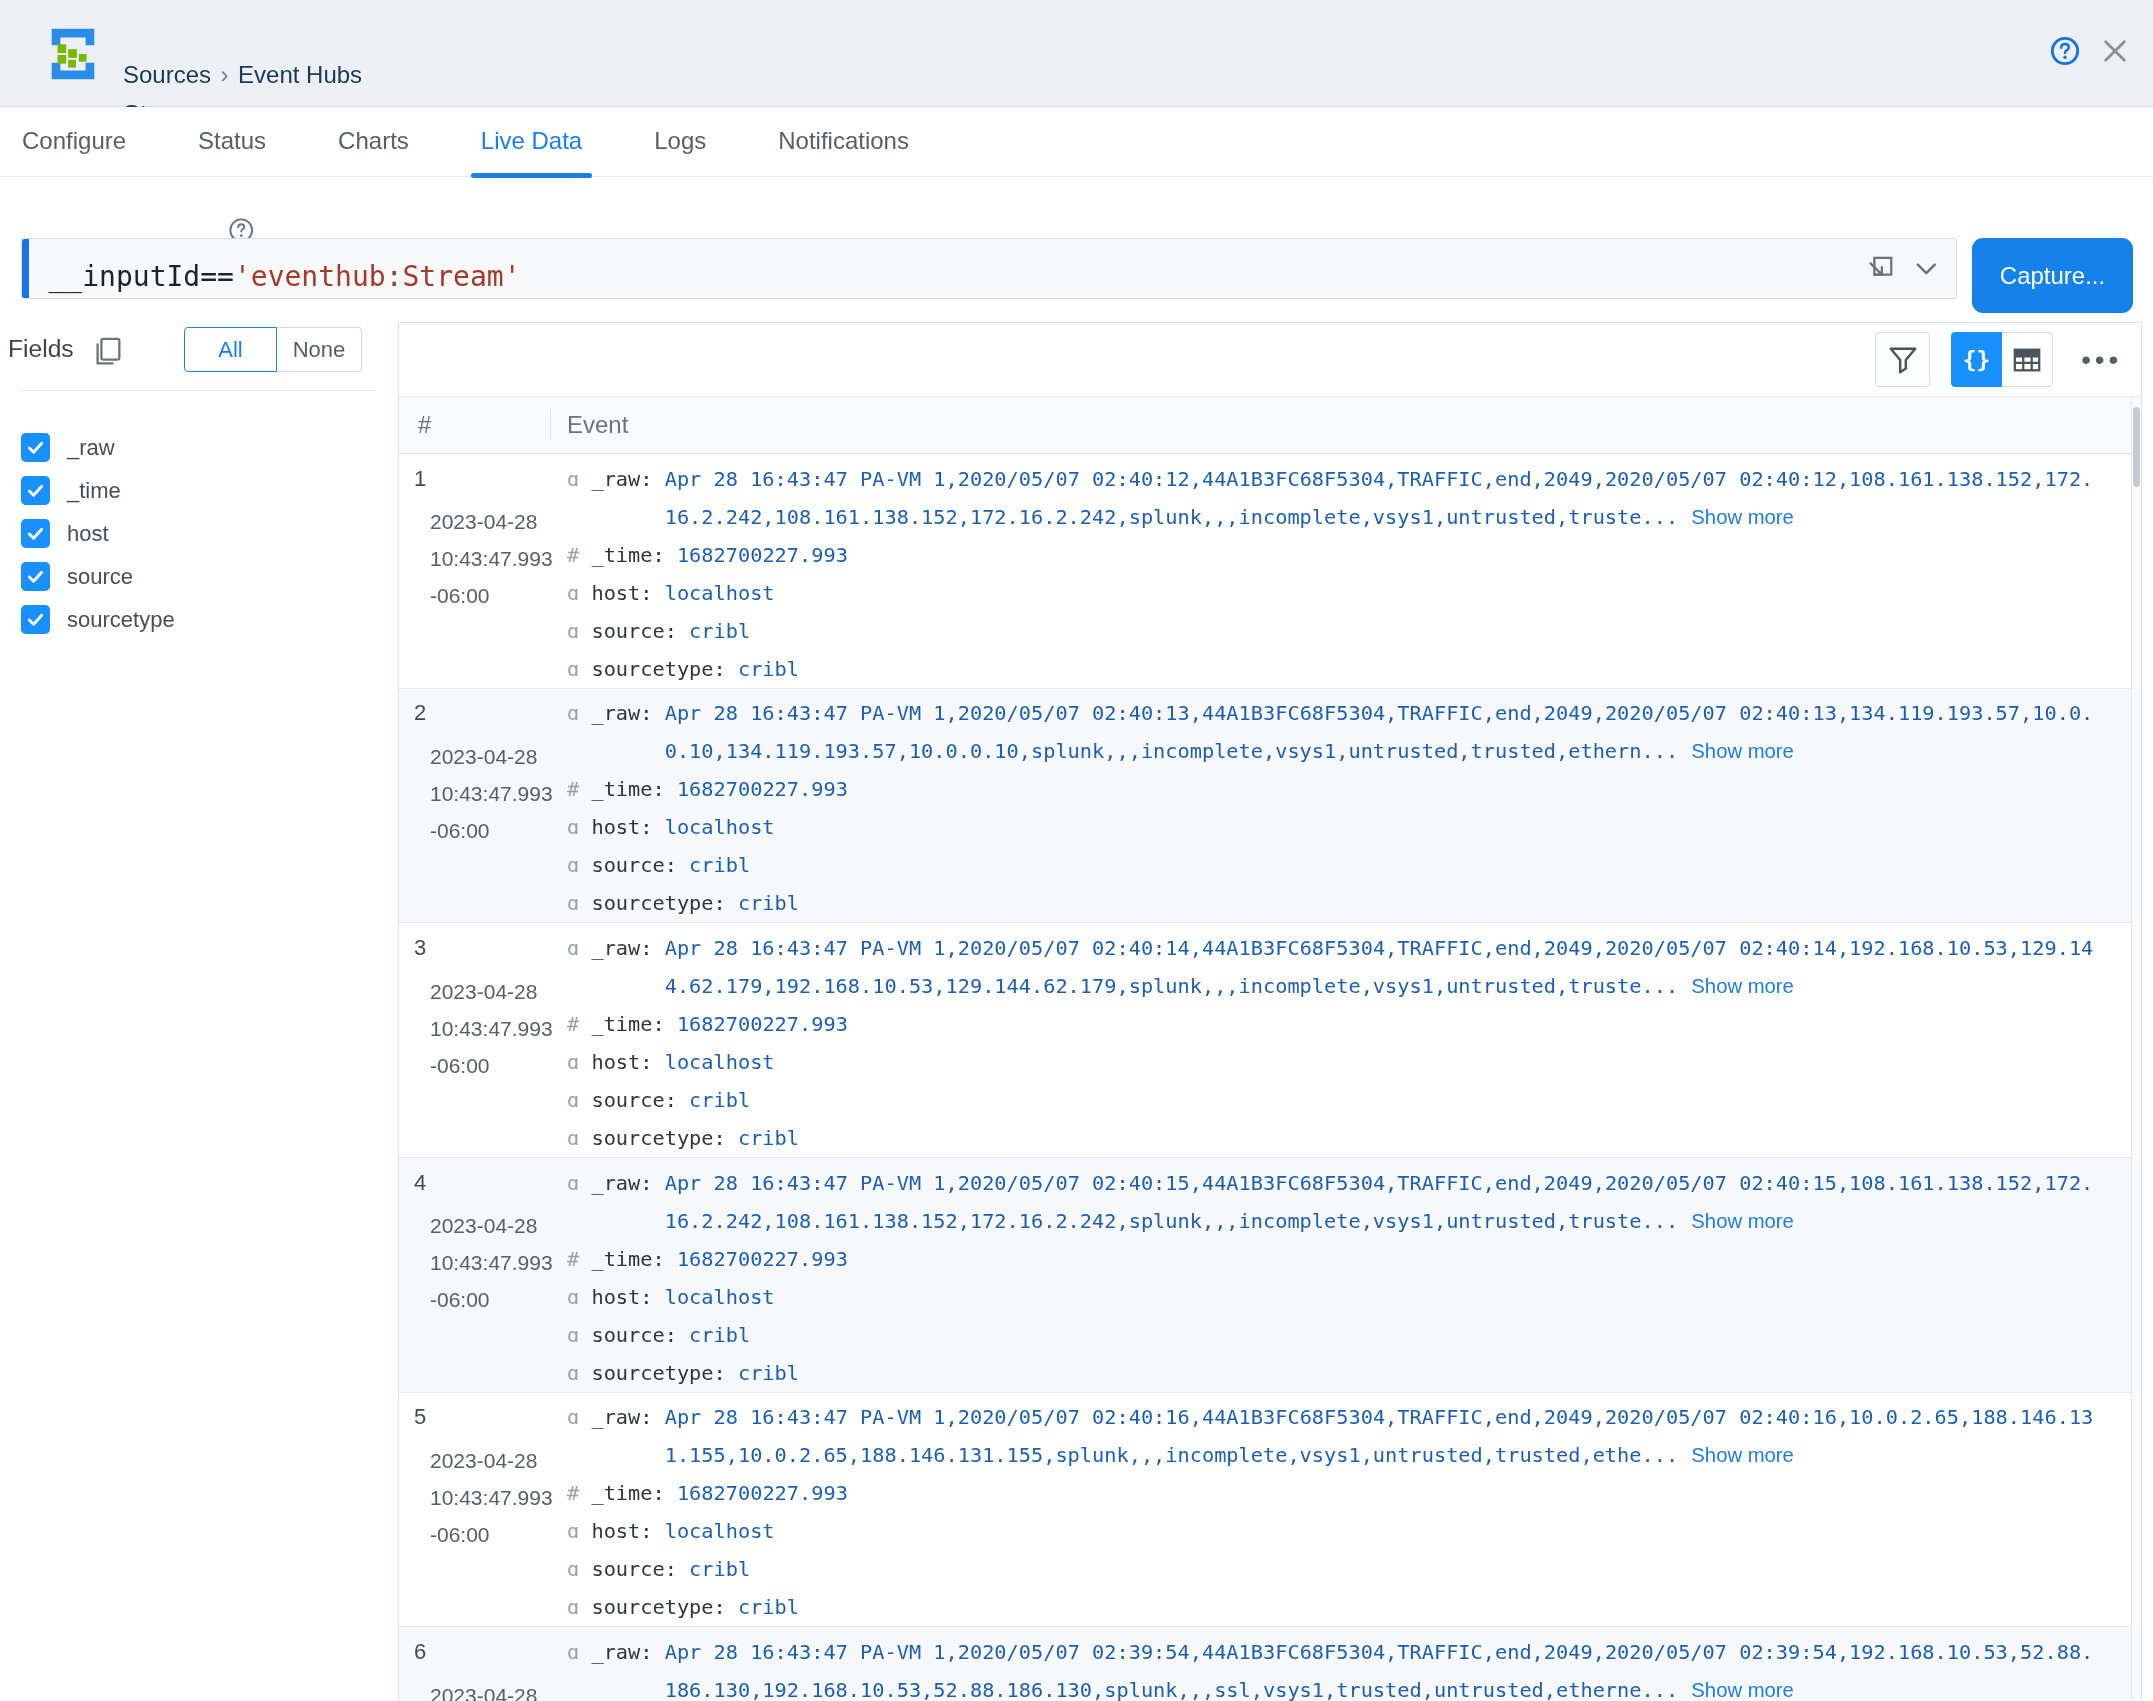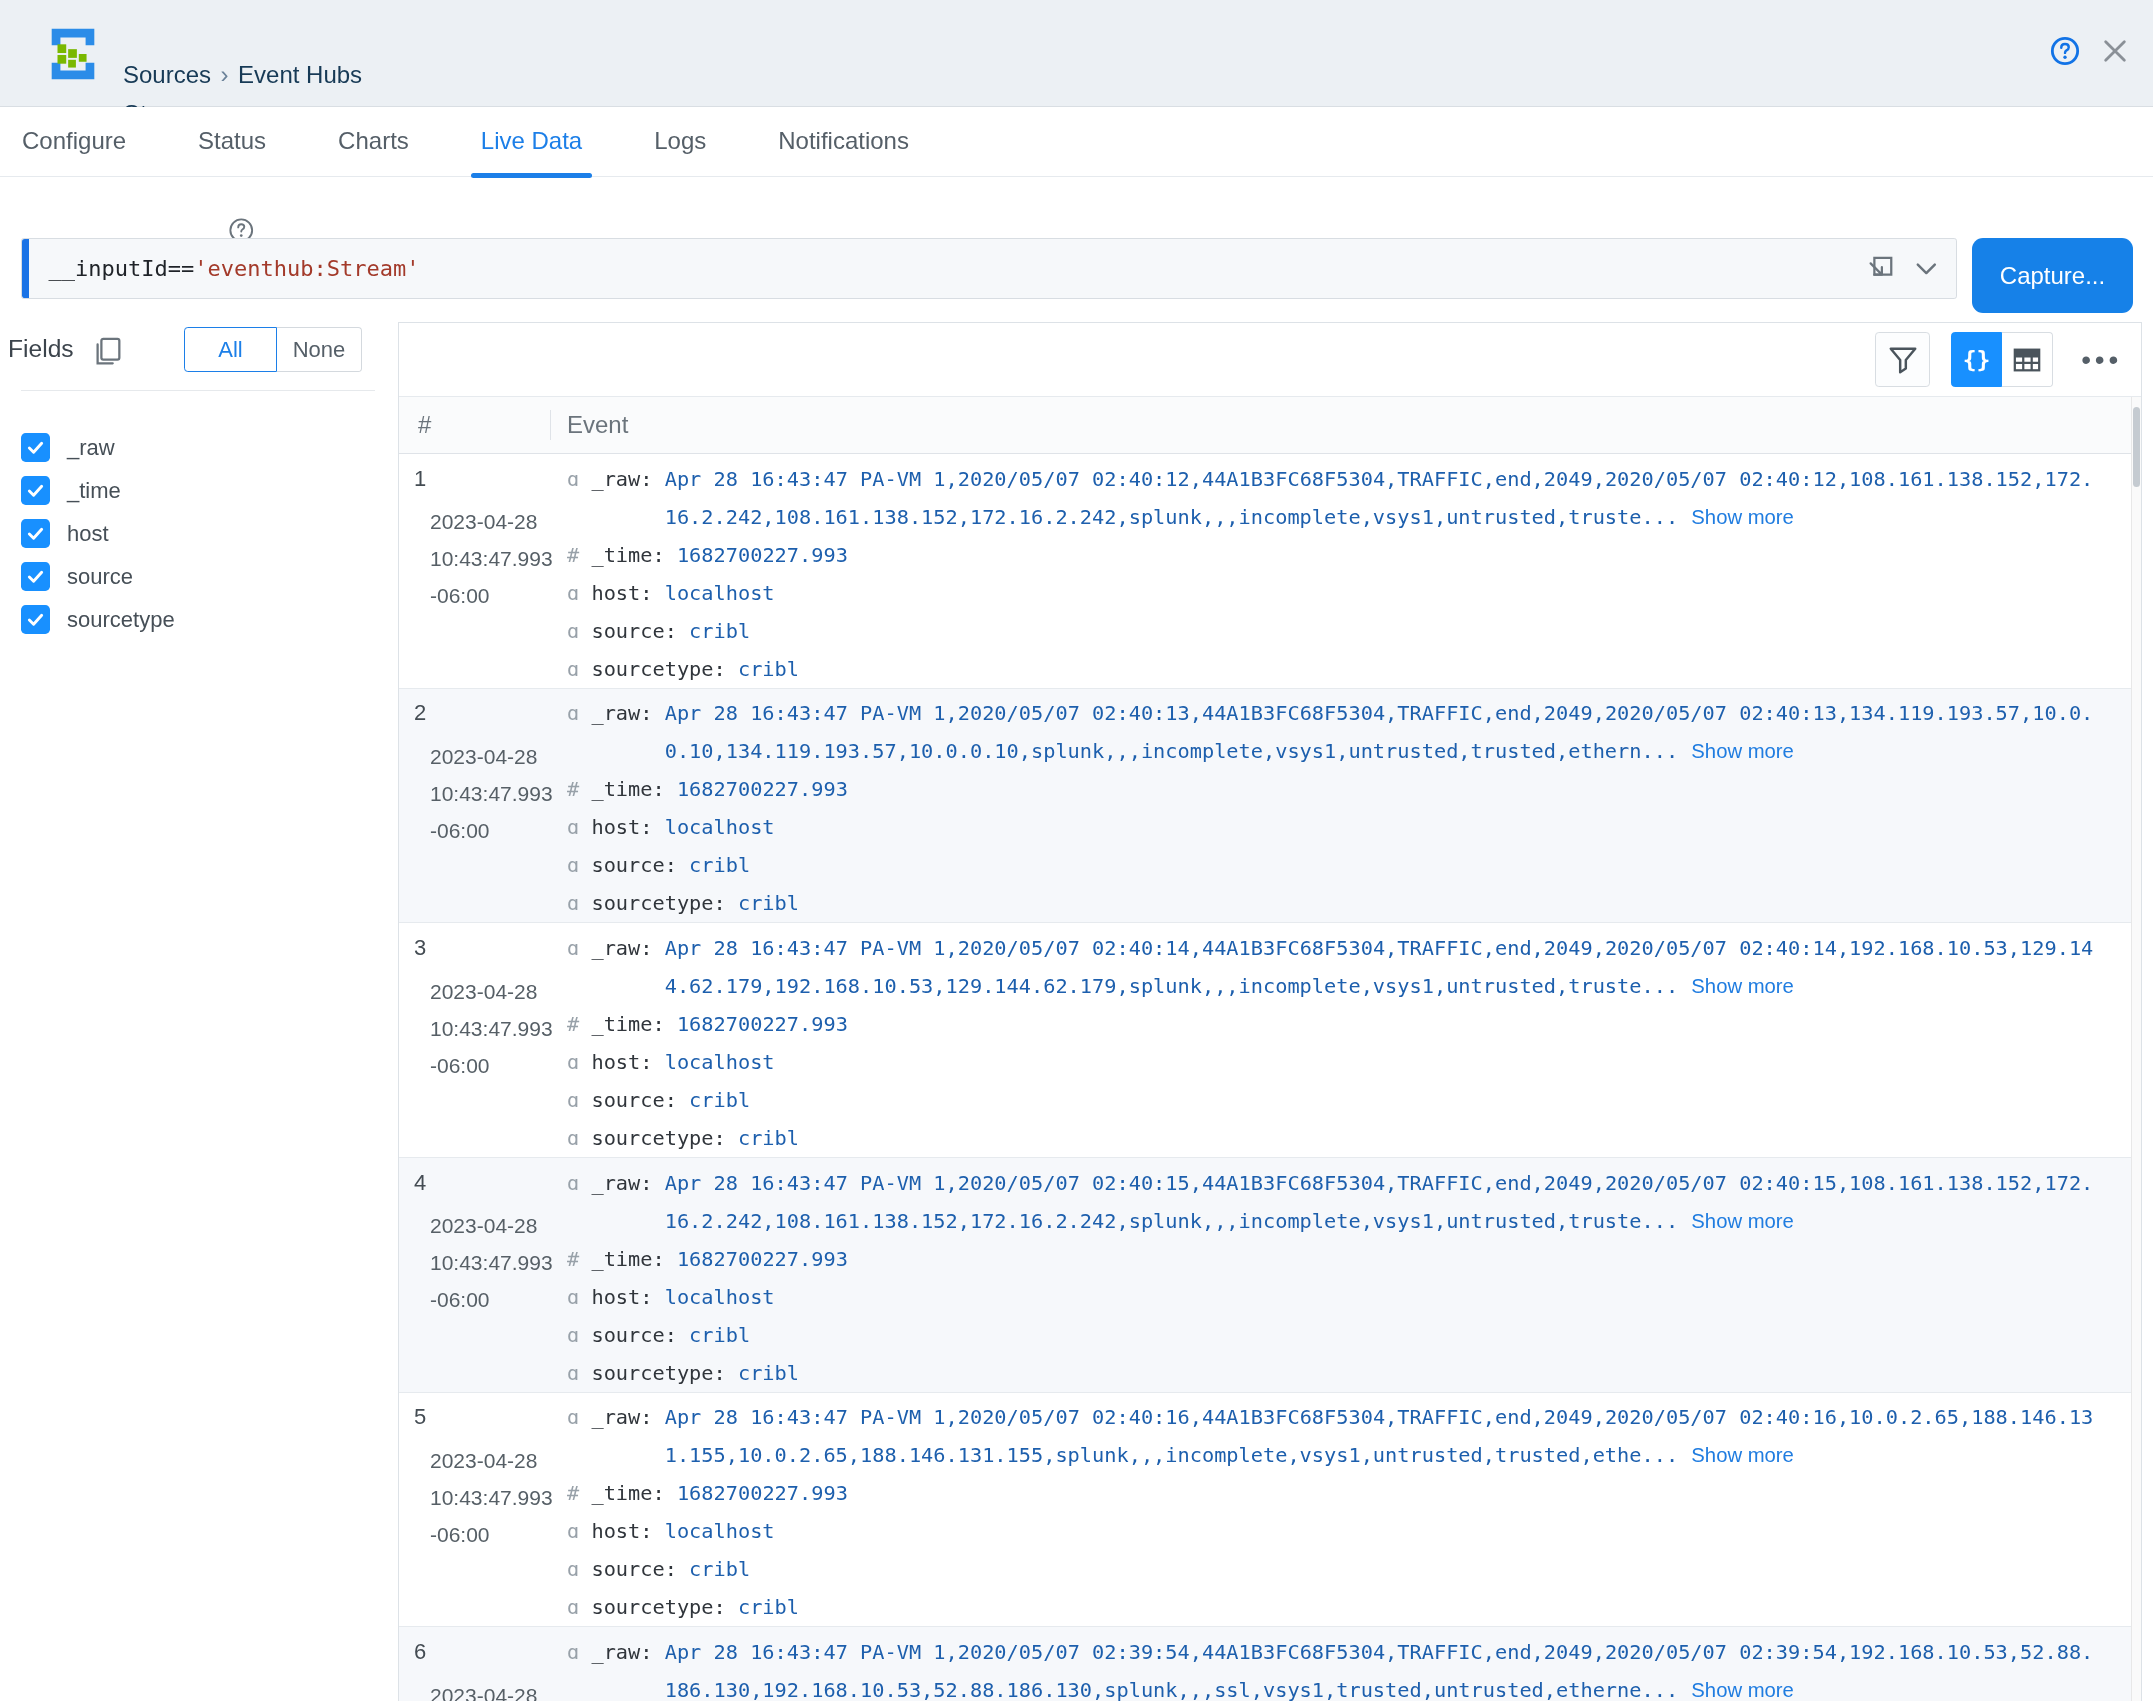--- a/index.html
+++ b/index.html
@@ -25,22 +25,22 @@
   .tab.active::after { content:""; position:absolute; left:-9.5px; right:-9.5px; bottom:-1.9px; height:4.7px;
     background:#1c7fe8; border-radius:2.8px; }
 
   
   .filter-label-row { position:absolute; left:21px; top:199px; display:flex; align-items:center; gap:11.4px; }
   .filter-label { font-size:23px; font-weight:bold; color:#737373;margin-top:36px; }
   .filter-input { position:absolute; left:21px; top:238px; width:1936px; height:61px;
     background:#f6f8fa; border:0.9px solid #d8dde2; border-radius:2.8px; }
   .filter-accent { position:absolute; left:0; top:0; bottom:0; width:6.6px; background:#1a73e6;
     border-radius:2.8px 0 0 2.8px; }
-  .filter-text { position:absolute; left:26.5px; top:0; line-height:59px;
-    font-family:"DejaVu Sans Mono", monospace; font-size:22px; color:#1f2328; white-space:pre; }
+  .filter-text { position:absolute; left:26.5px; top:8px; line-height:59px;
+    font-family:"DejaVu Sans Mono", monospace; font-size:28px; color:#1f2328; white-space:pre; }
   .filter-text .str { color:#a33a2a; }
   .filter-input-icons { position:absolute; right:17px; top:0; height:59px; display:flex; align-items:center; gap:19px; }
   .capture-btn { position:absolute; left:1972px; top:238px; width:161px; height:75px; background:#1681e8;
     color:#fff; font-size:24px; border:none; border-radius:11px; text-align:center; line-height:61px; cursor:pointer; }
 
   
   .fields-head { position:absolute; left:8px; top:327px; width:354px; height:47px; }
   .fields-title { position:absolute; left:0; top:7.6px; font-size:24.6px; color:#3c444c; }
   .copy-icon { position:absolute; left:83px; top:7.6px; }
   .toggle-group { position:absolute; right:0; top:0; display:flex; height:45px; }

